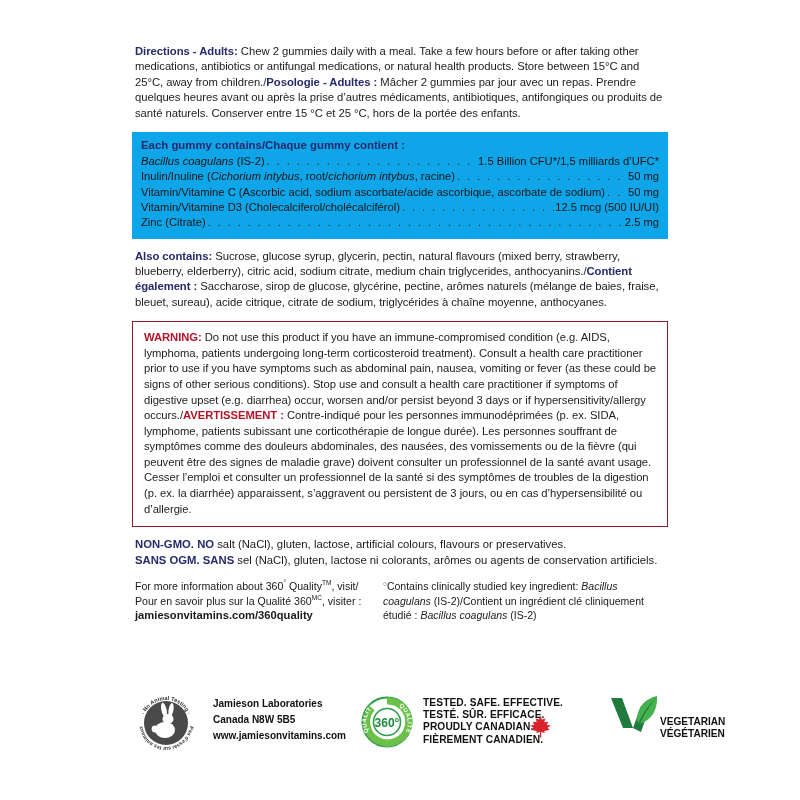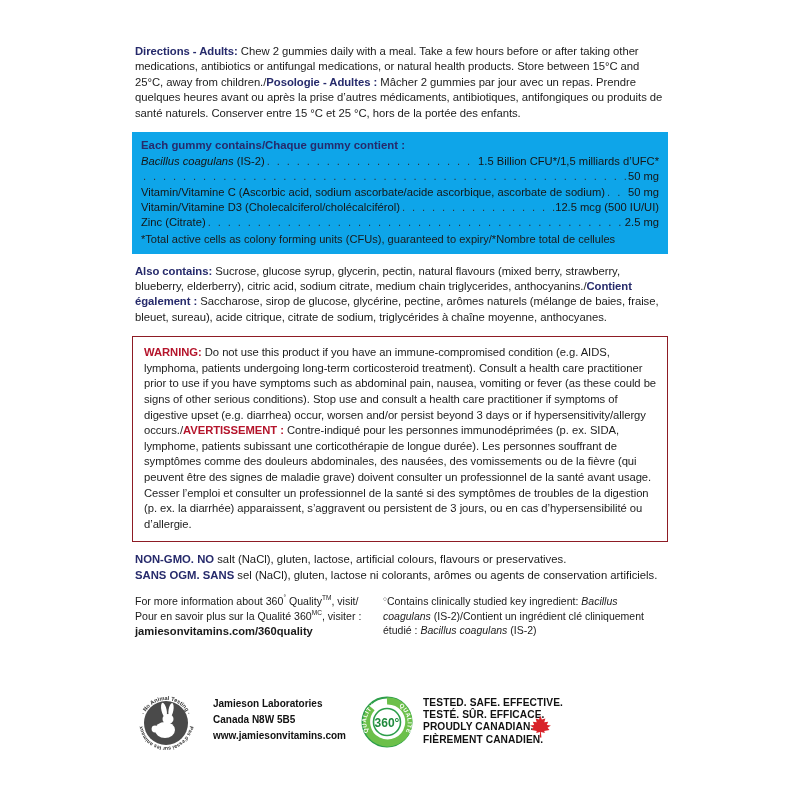--- a/index.html
+++ b/index.html
@@ -218,20 +218,21 @@
   <div class="panel">
     <div class="panel-title">Each gummy contains/Chaque gummy contient :</div>
 
     <div class="ing-row">
       <span class="ing-name"><span class="ital">Bacillus coagulans</span><span> (IS-2)</span></span>
       <span class="ing-dots">. . . . . . . . . . . . . . . . . . . . . . . . . . . . . . . . . . . . . . . . . . . . . . . . . . . . . . . . . . . . . .</span>
       <span class="ing-amt">1.5 Billion CFU*/1,5 milliards d’UFC*</span>
     </div>
 
     <div class="ing-row">
+      <span class="ing-name"><span>Inulin/Inuline (</span><span class="ital">Cichorium intybus</span><span>, root/</span><span class="ital">cichorium intybus</span><span>, racine)</span></span>
       <span class="ing-dots">. . . . . . . . . . . . . . . . . . . . . . . . . . . . . . . . . . . . . . . . . . . . . . . . . . . . . . . . . . . . . .</span>
       <span class="ing-amt">50 mg</span>
     </div>
 
     <div class="ing-row">
       <span class="ing-name">Vitamin/Vitamine C (Ascorbic acid, sodium ascorbate/acide ascorbique, ascorbate de sodium)</span>
       <span class="ing-dots">. . . . . . . . . . . . . . . . . . . . . . . . . . . . . . . . . . . . . . . . . . . . . . . . . . . . . . . . . . . . . .</span>
       <span class="ing-amt">50 mg</span>
     </div>
 
@@ -241,21 +242,20 @@
       <span class="ing-amt">12.5 mcg (500 IU/UI)</span>
     </div>
 
     <div class="ing-row">
       <span class="ing-name">Zinc (Citrate)</span>
       <span class="ing-dots">. . . . . . . . . . . . . . . . . . . . . . . . . . . . . . . . . . . . . . . . . . . . . . . . . . . . . . . . . . . . . .</span>
       <span class="ing-amt">2.5 mg</span>
     </div>
 
     <div class="panel-note">
-      <span>*Total active cells as colony forming units (CFUs), guaranteed to expiry/*Nombre total de cellules</span>
     </div>
   </div>
 
   <p class="para also">
     <span class="hdr-navy">Also contains:</span><span> Sucrose, glucose syrup, glycerin, pectin, natural flavours (mixed berry, strawberry, blueberry, elderberry), citric acid, sodium citrate, medium chain triglycerides, anthocyanins./</span><span class="hdr-navy">Contient également :</span><span> Saccharose, sirop de glucose, glycérine, pectine, arômes naturels (mélange de baies, fraise, bleuet, sureau), acide citrique, citrate de sodium, triglycérides à chaîne moyenne, anthocyanes.</span>
   </p>
 
   <div class="warnbox">
     <p class="para" style="margin:0;">
       <span class="hdr-red">WARNING:</span><span> Do not use this product if you have an immune-compromised condition (e.g. AIDS, lymphoma, patients undergoing long-term corticosteroid treatment). Consult a health care practitioner prior to use if you have symptoms such as abdominal pain, nausea, vomiting or fever (as these could be signs of other serious conditions). Stop use and consult a health care practitioner if symptoms of digestive upset (e.g. diarrhea) occur, worsen and/or persist beyond 3 days or if hypersensitivity/allergy occurs./</span><span class="hdr-red">AVERTISSEMENT :</span><span> Contre-indiqué pour les personnes immunodéprimées (p. ex. SIDA, lymphome, patients subissant une corticothérapie de longue durée). Les personnes souffrant de symptômes comme des douleurs abdominales, des nausées, des vomissements ou de la fièvre (qui peuvent être des signes de maladie grave) doivent consulter un professionnel de la santé avant usage. Cesser l’emploi et consulter un professionnel de la santé si des symptômes de troubles de la digestion (p. ex. la diarrhée) apparaissent, s’aggravent ou persistent de 3 jours, ou en cas d’hypersensibilité ou d’allergie.</span>
@@ -337,15 +337,29 @@
       <div>TESTÉ. SÛR. EFFICACE.</div>
       <div>PROUDLY CANADIAN.</div>
       <div>FIÈREMENT CANADIEN.</div>
       <div class="maple">
         <svg viewBox="0 0 26 26" width="26" height="26">
           <path fill="#d8232a" d="M13 1.5 l1.9 4.1 3.5-1.2 -1.1 3.9 3.9-0.6 -1.4 3.2 4.1 0.6 -3.3 2.3 1.9 2.2 -5.3 0.9 0.6 2.1 -3.9-1 0.5 5.5h-1.8l0.5-5.5 -3.9 1 0.6-2.1 -5.3-0.9 1.9-2.2 -3.3-2.3 4.1-0.6 -1.4-3.2 3.9 0.6 -1.1-3.9 3.5 1.2z"></path>
         </svg>
       </div>
     </div>
 
+    <div class="vegwrap">
+      <div class="vegleaf">
+        <svg viewBox="0 0 52 52" width="52" height="52">
+          <path fill="#1f7a3d" d="M4 4 h11 l11 30 h-10 z"></path>
+          <path fill="#1f7a3d" d="M26 34 l8 -22 h9 l-9 26 z"></path>
+          <path fill="#46b14f" d="M30 26 C30 12 40 4 50 2 C51 16 44 27 32 30 z"></path>
+          <path fill="#1f7a3d" d="M31.5 29.5 C35 20 42 11 49.5 3.2 C42 13 36 21 33 30 z"></path>
+        </svg>
+      </div>
+      <div class="vegtext">
+        <div>VEGETARIAN</div>
+        <div>VÉGÉTARIEN</div>
+      </div>
+    </div>
 
   </div>
 </div>
 
 </body></html>

